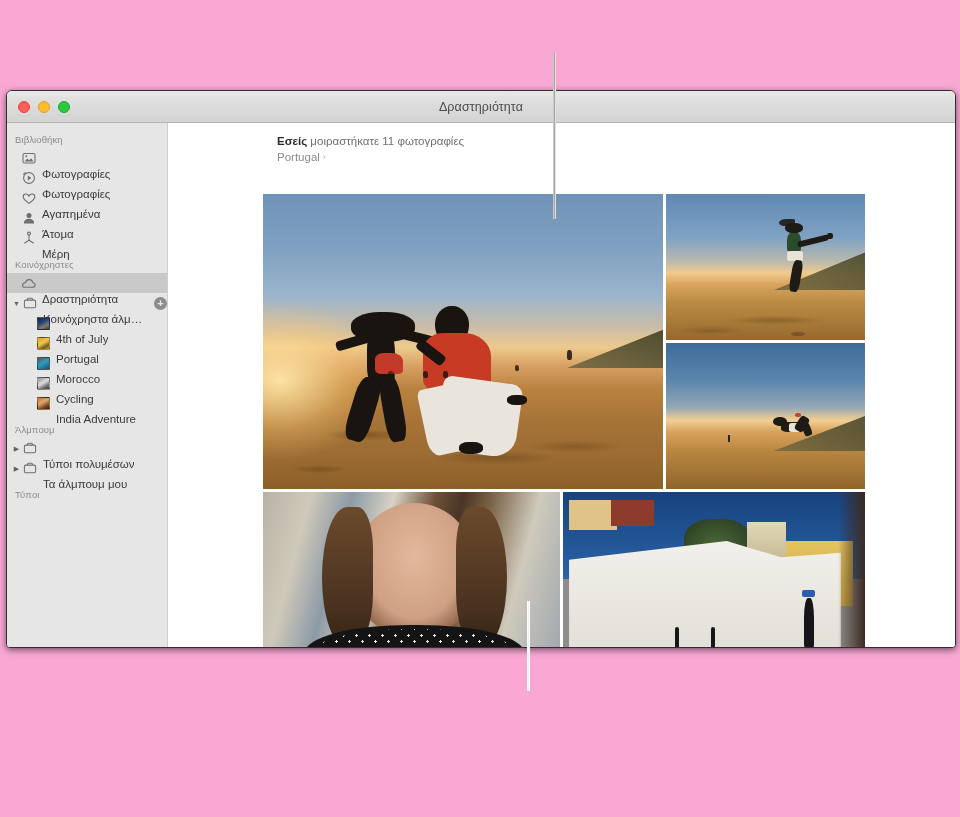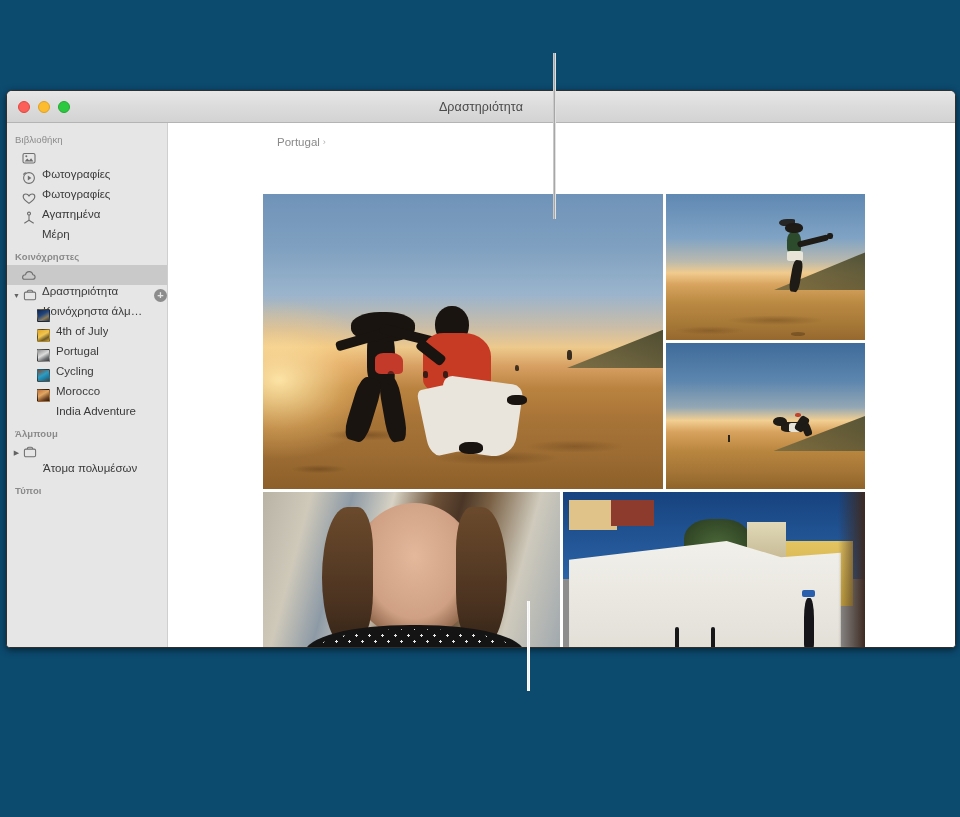--- a/index.html
+++ b/index.html
@@ -3,21 +3,21 @@
 <meta charset="utf-8">
 <title>Photos Activity</title>
 <style>
   * { box-sizing: border-box; margin: 0; padding: 0; }
   html, body {
     width: 960px; height: 817px;
     background: #000;
     font-family: "Liberation Sans", "DejaVu Sans", sans-serif;
     overflow: hidden;
   }
-  #root { position: relative; width: 960px; height: 817px; background: #0c4a6e; }
+  #root { position: relative; width: 960px; height: 817px; background: #f9a8d4; }
 
   
   .callout-top {
     position: absolute; left: 553px; top: 53px;
     width: 3px; height: 166px;
     background: linear-gradient(to right, #ffffff 0%, #8d8d8d 35%, #c9c9c9 70%, #ffffff 100%);
     z-index: 40;
   }
   .callout-bottom {
     position: absolute; left: 527px; top: 601px;
@@ -64,21 +64,21 @@
     background: #e6e6e6;
     border-right: 1px solid #cfcfcf;
     padding-top: 8px;
     font-size: 11.5px; color: #333;
     overflow: hidden;
   }
   .sect-head {
     font-size: 9.5px; color: #8a8a8a;
     padding: 3px 0 3px 8px; letter-spacing: .1px;
   }
-  .sect-head.gap { margin-top: 20px; font-weight: bold; }
+  .sect-head.gap { margin-top: 8px; }
   .row {
     display: flex; align-items: center;
     height: 20px; padding-left: 14px;
     color: #3a3a3a; font-size: 11.5px; white-space: nowrap;
   }
   .row.selected { background: #c9c9c9; }
   .row .ico {
     width: 15px; height: 15px; margin-right: 6px;
     flex: 0 0 15px; display: flex; align-items: center; justify-content: center;
     color: #6f6f6f;
@@ -321,20 +321,29 @@
 
         <div class="row">
           <span class="ico">
             <svg width="14" height="13" viewBox="0 0 14 13">
                 <path d="M7 11.4 C3.1 8.6 1.2 6.8 1.2 4.7 1.2 3.1 2.4 2 3.9 2 5 2 6.3 2.7 7 3.9 7.7 2.7 9 2 10.1 2c1.5 0 2.7 1.1 2.7 2.7 0 2.1-1.9 3.9-5.8 6.7z" fill="none" stroke="#6f6f6f" stroke-width="1.15"></path>
               </svg>
           </span>
           <span class="lbl">Αγαπημένα</span>
         </div>
 
+        <div class="row">
+          <span class="ico">
+            <svg width="14" height="14" viewBox="0 0 14 14">
+                <circle cx="7" cy="4.4" r="2.5" fill="#6f6f6f"></circle>
+                <path d="M1.9 12.4c0-3 2.3-4.6 5.1-4.6s5.1 1.6 5.1 4.6z" fill="#6f6f6f"></path>
+              </svg>
+          </span>
+          <span class="lbl">Άτομα</span>
+        </div>
 
         <div class="row">
           <span class="ico">
             <svg width="14" height="14" viewBox="0 0 14 14">
                 <circle cx="7" cy="2.6" r="1.5" fill="none" stroke="#6f6f6f" stroke-width="1.1"></circle>
                 <path d="M7 4.2v5" stroke="#6f6f6f" stroke-width="1.1"></path>
                 <path d="M2.3 12.2 7 9.2l4.7 3" fill="none" stroke="#6f6f6f" stroke-width="1.1" stroke-linejoin="round"></path>
               </svg>
           </span>
           <span class="lbl">Μέρη</span>
@@ -367,53 +376,66 @@
 
         <div class="row album">
           <span class="thumb th-july"></span>
           <span class="lbl">4th of July</span>
         </div>
         <div class="row album">
           <span class="thumb th-portugal"></span>
           <span class="lbl">Portugal</span>
         </div>
         <div class="row album">
+          <span class="thumb th-morocco"></span>
+          <span class="lbl">Morocco</span>
+        </div>
+        <div class="row album">
           <span class="thumb th-cycling"></span>
           <span class="lbl">Cycling</span>
-        </div>
-        <div class="row album">
-          <span class="thumb th-morocco"></span>
-          <span class="lbl">Morocco</span>
         </div>
         <div class="row album">
           <span class="thumb th-india"></span>
           <span class="lbl">India Adventure</span>
         </div>
 
         <div class="sect-head gap">Άλμπουμ</div>
 
         <div class="row group">
           <span class="tri">▶</span>
           <span class="ico">
             <svg width="14" height="12" viewBox="0 0 14 12">
                 <path d="M4.4 3.1V2.4c0-.7.6-1.2 1.3-1.2h2.6c.7 0 1.3.5 1.3 1.2v.7" fill="none" stroke="#6f6f6f" stroke-width="1.05"></path>
                 <rect x="1.4" y="3.1" width="11.2" height="7.6" rx="1.4" fill="none" stroke="#6f6f6f" stroke-width="1.05"></rect>
               </svg>
           </span>
-          <span class="lbl">Άτομα πολυμέσων</span>
-        </div>
-
+          <span class="lbl">Τύποι πολυμέσων</span>
+        </div>
+
+        <div class="row group">
+          <span class="tri">▶</span>
+          <span class="ico">
+            <svg width="14" height="12" viewBox="0 0 14 12">
+                <path d="M4.4 3.1V2.4c0-.7.6-1.2 1.3-1.2h2.6c.7 0 1.3.5 1.3 1.2v.7" fill="none" stroke="#6f6f6f" stroke-width="1.05"></path>
+                <rect x="1.4" y="3.1" width="11.2" height="7.6" rx="1.4" fill="none" stroke="#6f6f6f" stroke-width="1.05"></rect>
+              </svg>
+          </span>
+          <span class="lbl">Τα άλμπουμ μου</span>
+        </div>
 
         <div class="sect-head gap">Τύποι</div>
 
       </div>
 
       <div class="content">
 
         <div class="share-head">
+          <div class="share-line1">
+            <b>Εσείς</b><span> μοιραστήκατε 11 φωτογραφίες</span>
+          </div>
           <div class="share-line2">
             <span>Portugal</span>
             <span class="chev">›</span>
           </div>
         </div>
 
         <div class="grid">
 
           <div class="rowA">
             <div class="colL">

